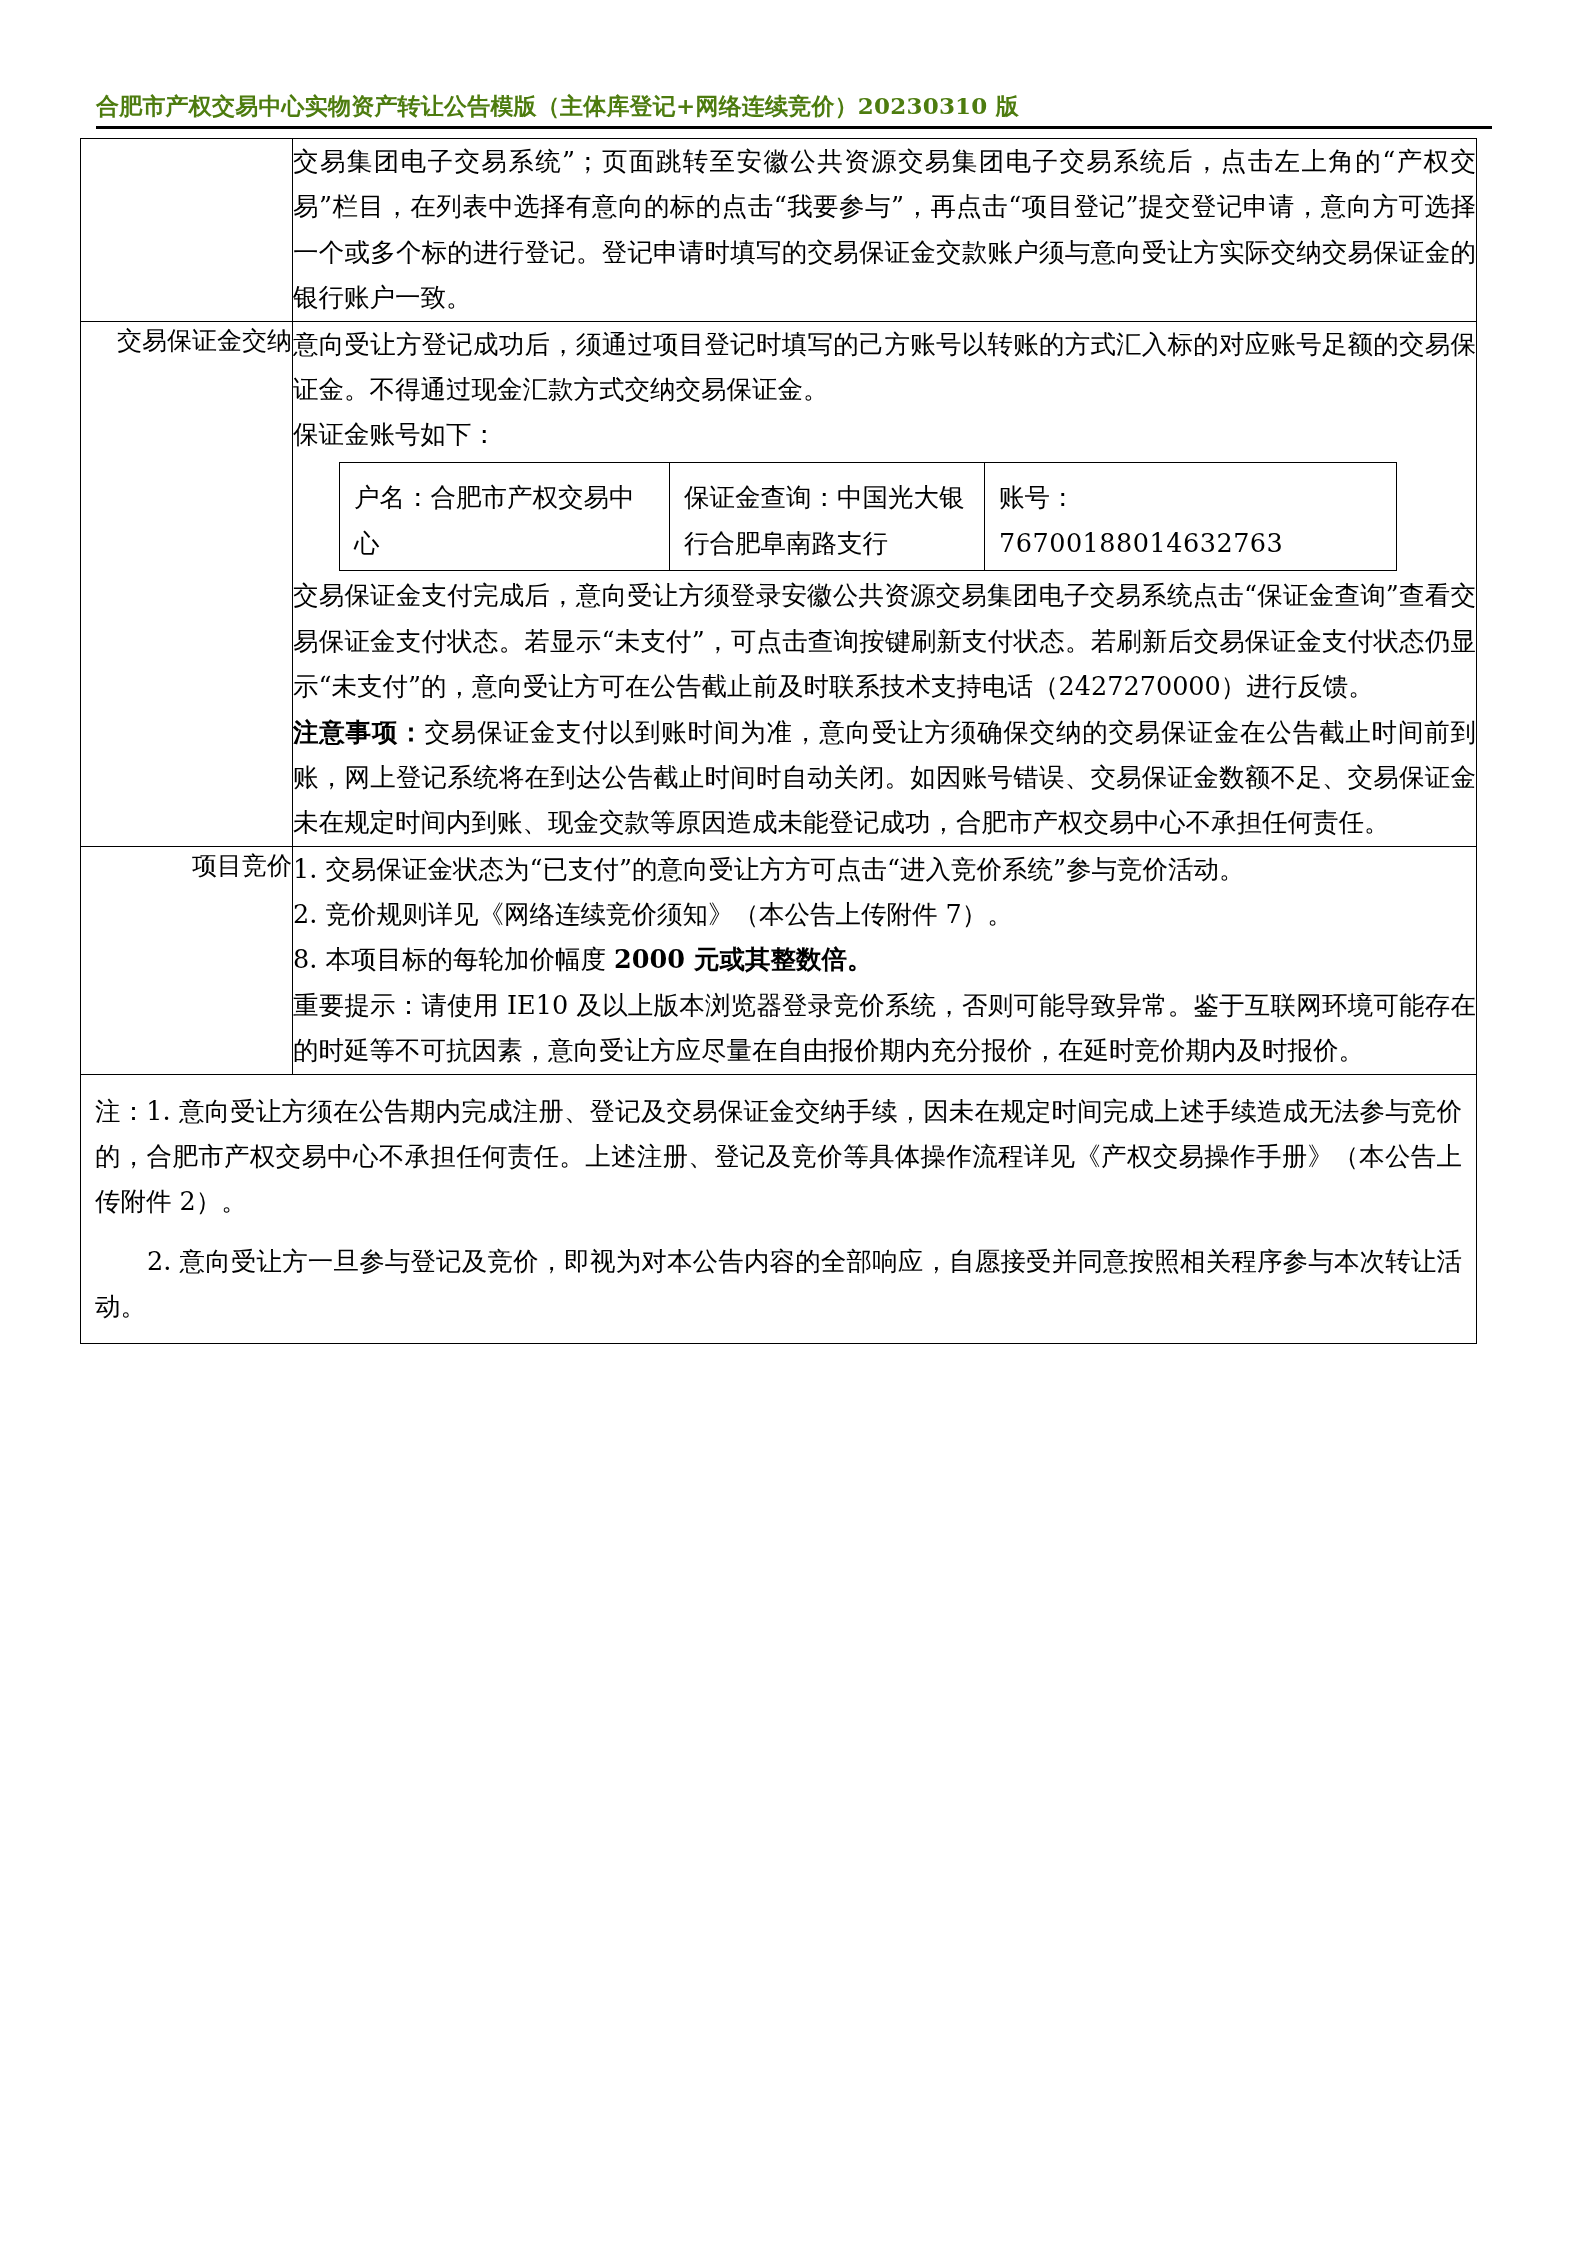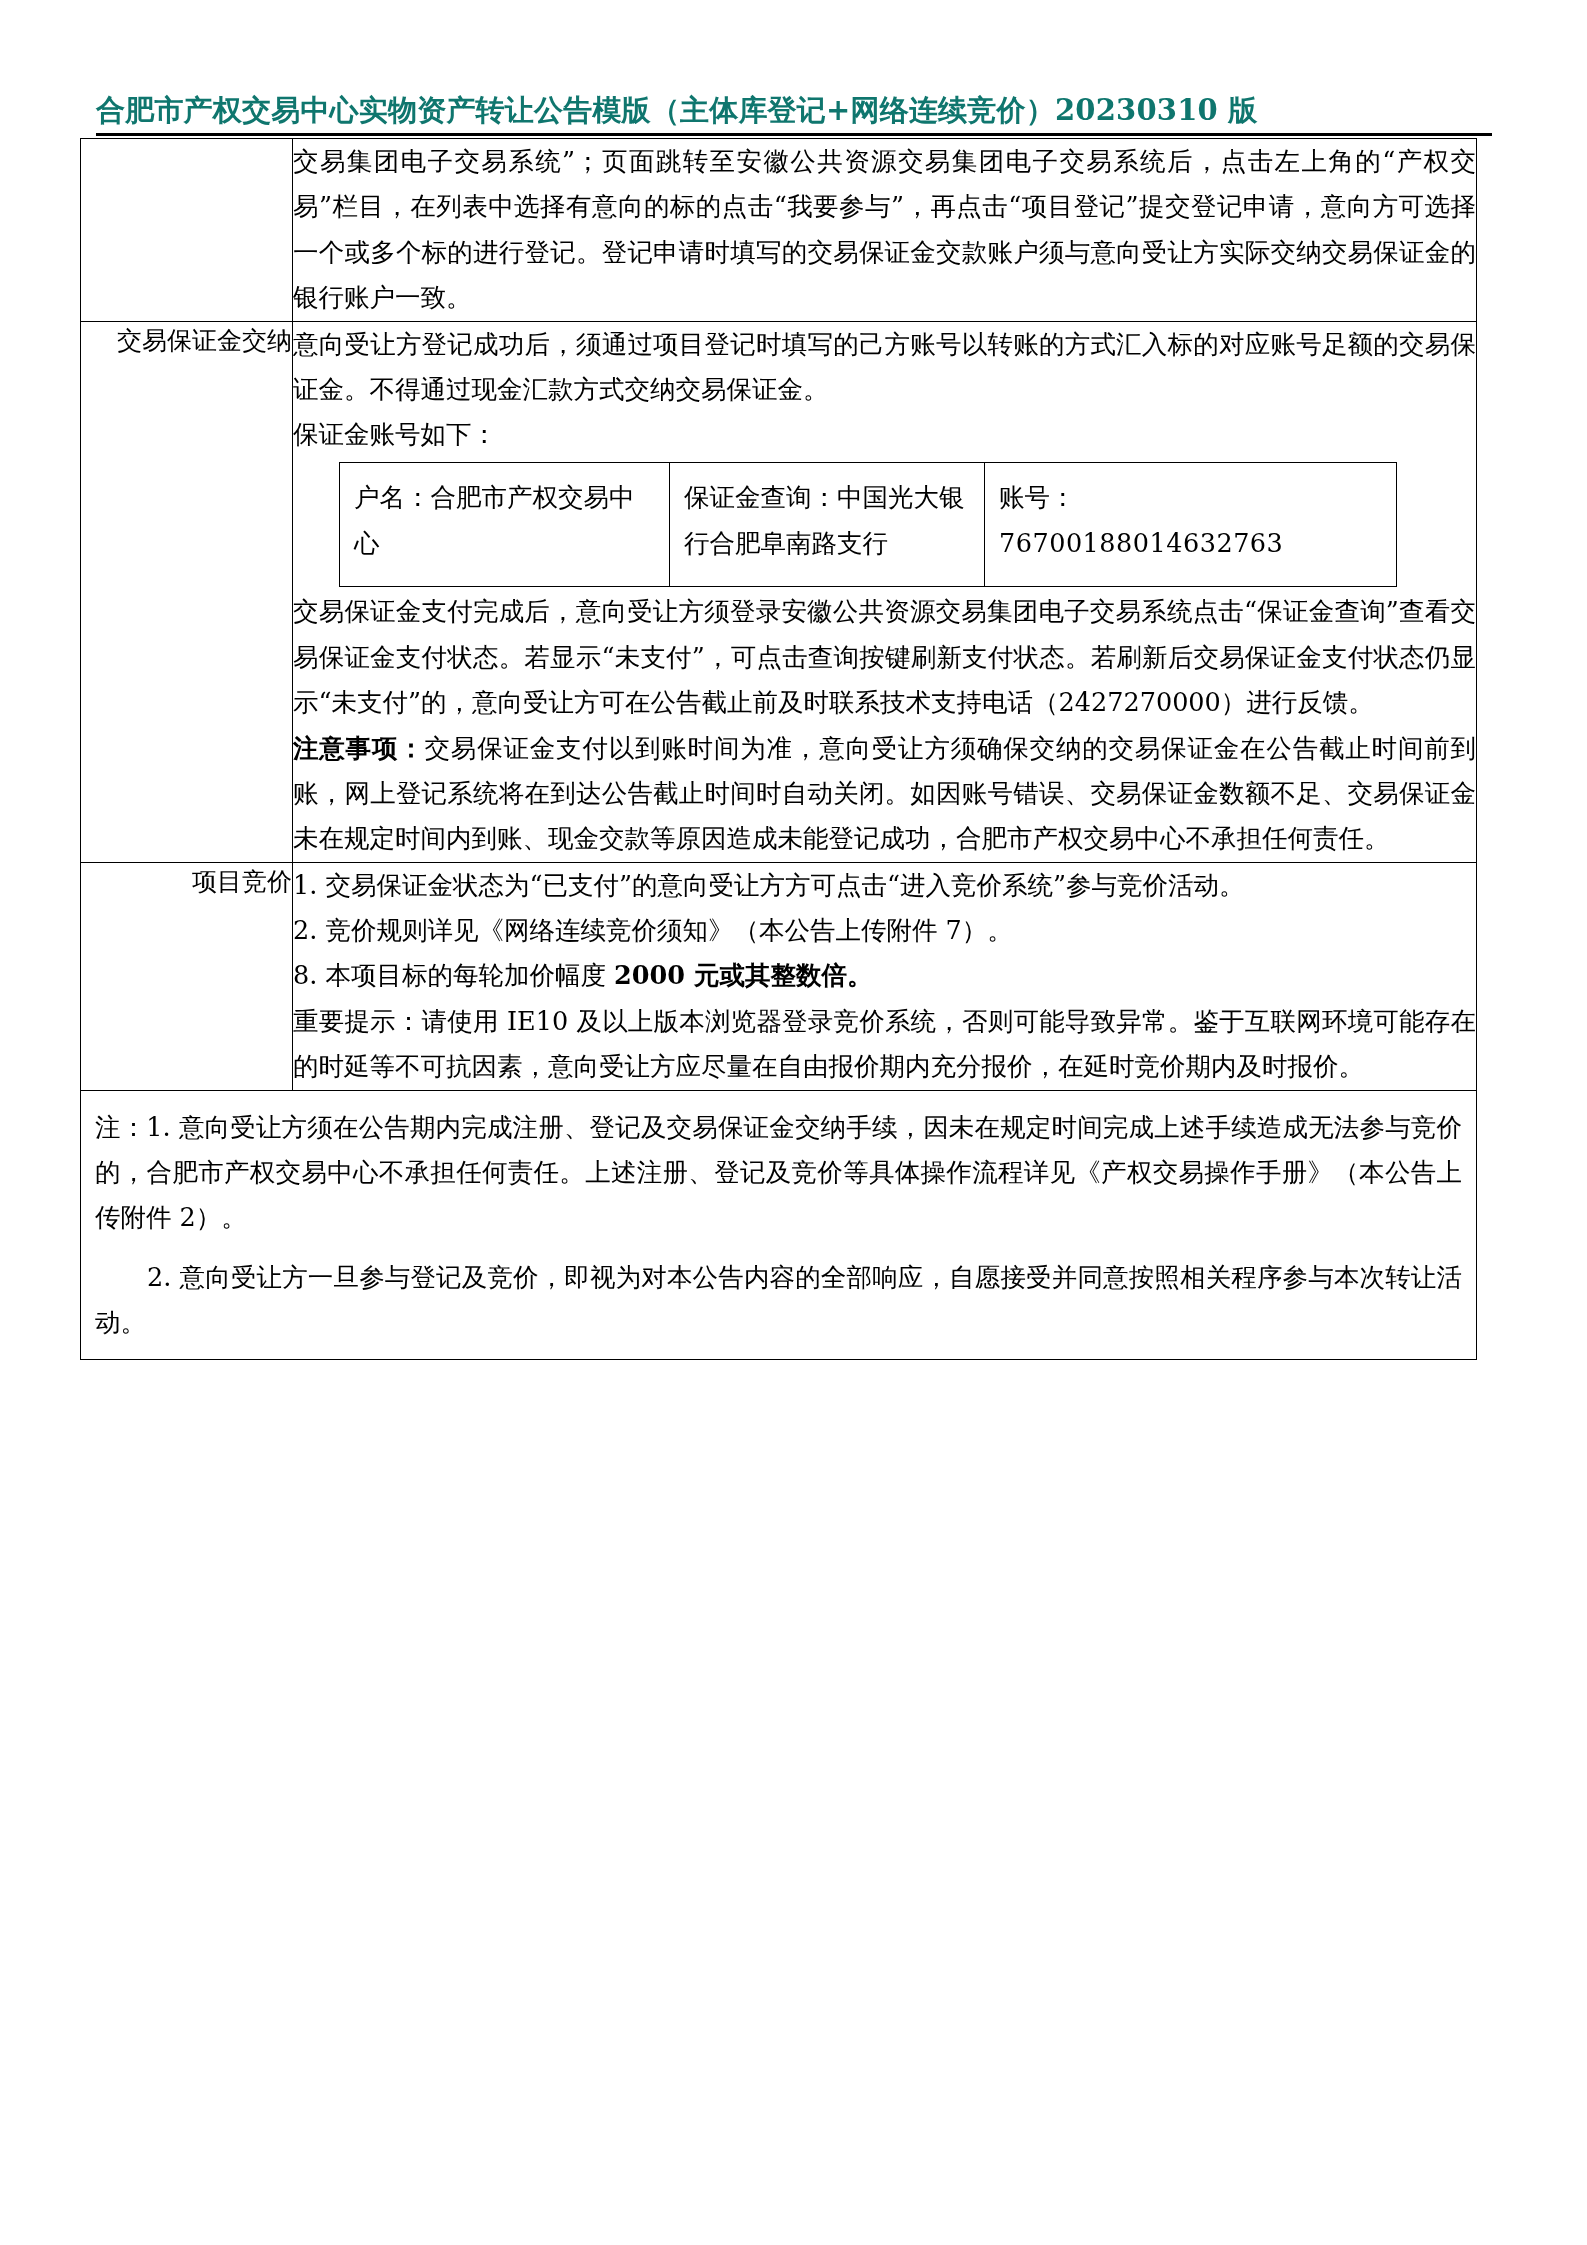--- a/index.html
+++ b/index.html
@@ -22,23 +22,23 @@
   }
 
   
   .header {
     position: absolute;
     left: 96px;
     top: 92px;
     width: 1396px;
   }
   .header-title {
-    color: #0f766e;
+    color: #4d7c0f;
     font-weight: bold;
-    font-size: 29px;
+    font-size: 23px;
     line-height: 1.25;
     letter-spacing: 0.2px;
     white-space: nowrap;
     font-family: "DejaVu Serif", "Liberation Serif", serif;
   }
   .header-rule {
     margin-top: 5px;
     border-bottom: 3px solid #000000;
     width: 100%;
   }
@@ -92,21 +92,21 @@
   .bank-table {
     border-collapse: collapse;
     table-layout: fixed;
     width: 1057px;
   }
   .bank-table td {
     border: 1.5px solid #000000;
     vertical-align: middle;
     font-size: 25.5px;
     line-height: 1.8;
-    padding: 12px 14px 20px 14px;
+    padding: 12px 14px 4px 14px;
     font-family: "DejaVu Serif", "Liberation Serif", serif;
   }
   .bank-c1 { width: 330px; }
   .bank-c2 { width: 315px; }
   .bank-c3 { width: 412px; }
   .acct-num {
     font-family: "DejaVu Serif", "Liberation Serif", serif;
     letter-spacing: 0.5px;
   }
 

